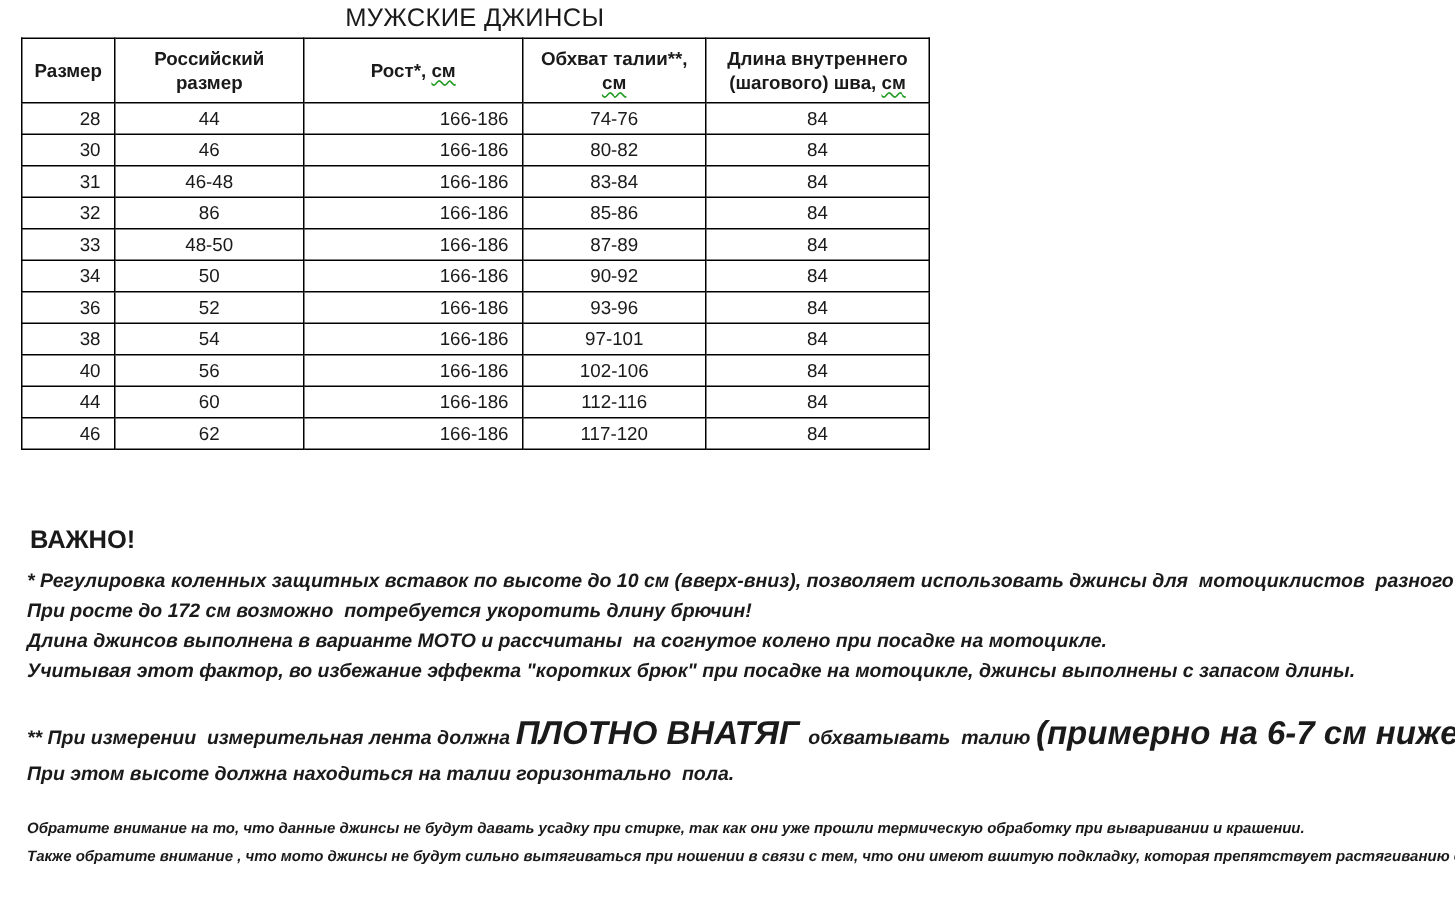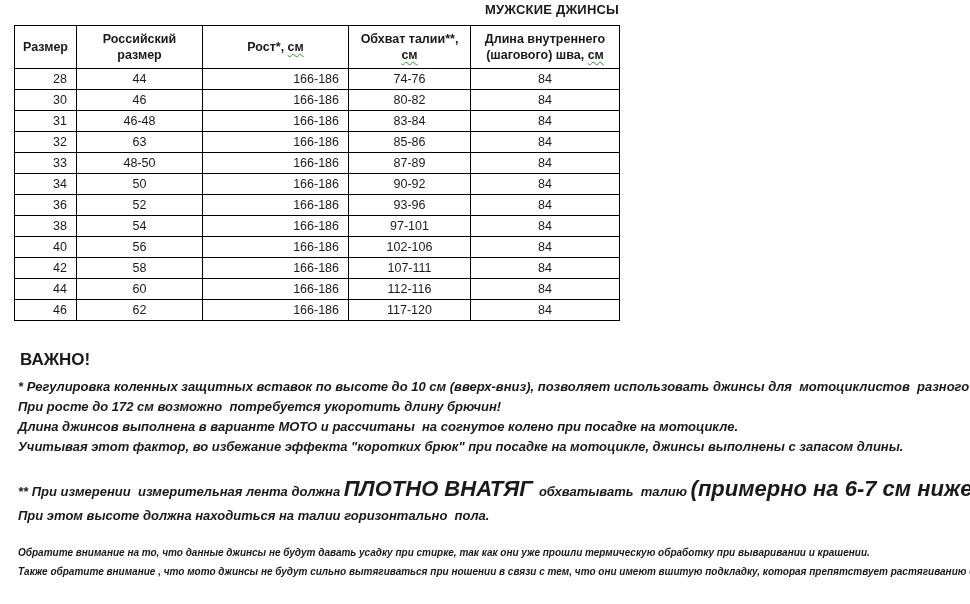--- a/index.html
+++ b/index.html
@@ -10,23 +10,23 @@
     background: #ffffff;
     overflow: hidden;
     font-family: "Liberation Sans", sans-serif;
     color: #1a1a1a;
   }
   .doc-title {
     position: absolute;
     top: 2px;
     left: 14px;
     width: 605px;
-    text-align: right;
-    font-weight: bold;
-    font-size: 13px;
+    text-align: center;
+    font-weight: normal;
+    font-size: 17px;
     letter-spacing: 0.2px;
   }
   table.size-table {
     position: absolute;
     top: 25px;
     left: 14px;
     width: 605px;
     border-collapse: collapse;
     table-layout: fixed;
   }
@@ -126,21 +126,21 @@
         </tr>
         <tr>
           <td>31</td>
           <td>46-48</td>
           <td>166-186</td>
           <td>83-84</td>
           <td>84</td>
         </tr>
         <tr>
           <td>32</td>
-          <td>63</td>
+          <td>86</td>
           <td>166-186</td>
           <td>85-86</td>
           <td>84</td>
         </tr>
         <tr>
           <td>33</td>
           <td>48-50</td>
           <td>166-186</td>
           <td>87-89</td>
           <td>84</td>
@@ -167,27 +167,20 @@
           <td>84</td>
         </tr>
         <tr>
           <td>40</td>
           <td>56</td>
           <td>166-186</td>
           <td>102-106</td>
           <td>84</td>
         </tr>
         <tr>
-          <td>42</td>
-          <td>58</td>
-          <td>166-186</td>
-          <td>107-111</td>
-          <td>84</td>
-        </tr>
-        <tr>
           <td>44</td>
           <td>60</td>
           <td>166-186</td>
           <td>112-116</td>
           <td>84</td>
         </tr>
         <tr>
           <td>46</td>
           <td>62</td>
           <td>166-186</td>

